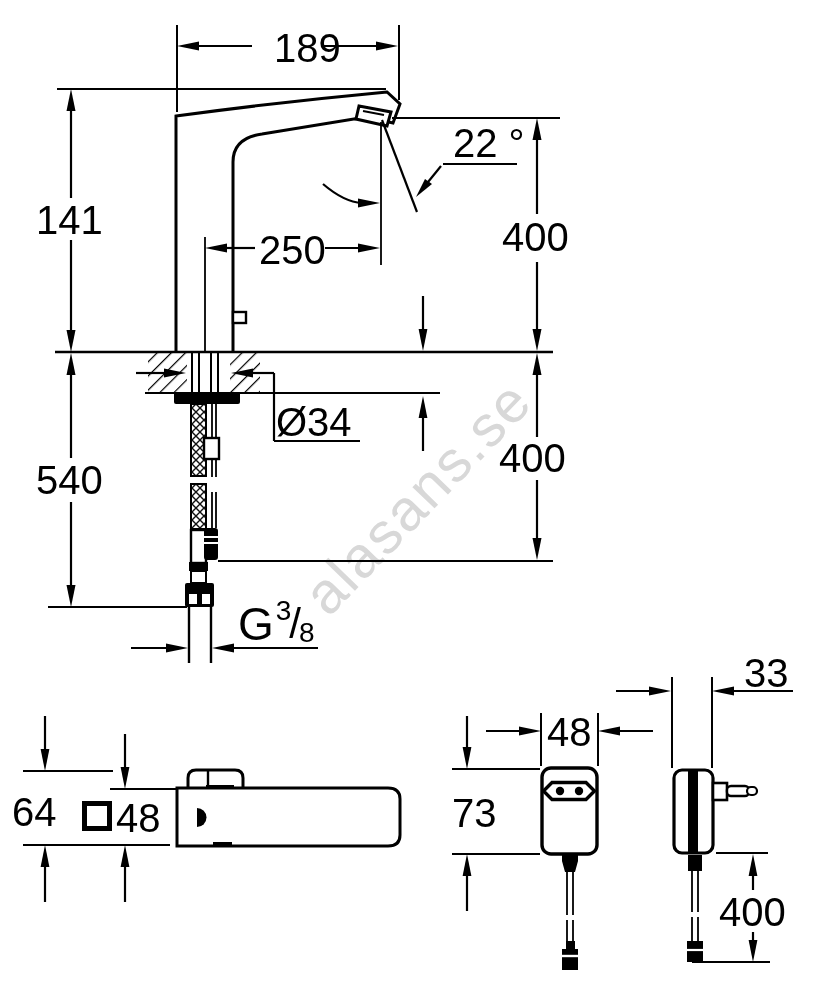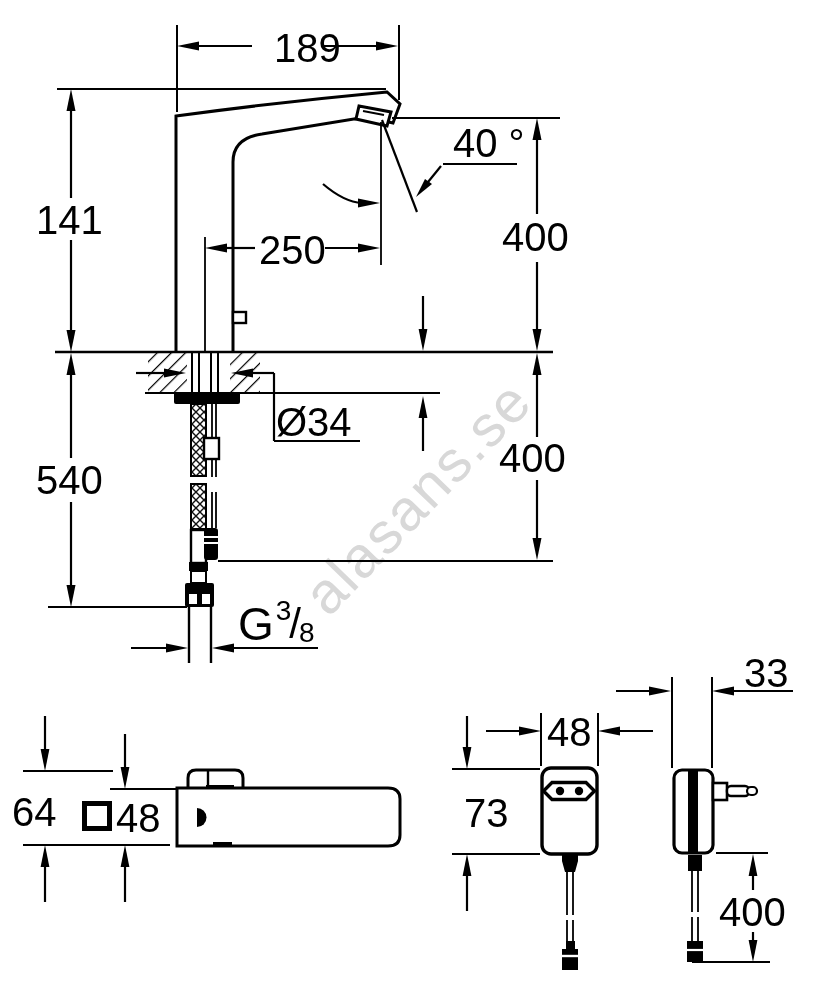--- a/index.html
+++ b/index.html
@@ -216,34 +216,34 @@
       <line x1="753" y1="876" x2="753" y2="890" stroke-width="2.2"></line>
       <line x1="753" y1="932" x2="753" y2="940" stroke-width="2.2"></line>
       <polygon points="753,962 748.6,940 757.4,940" fill="#000" stroke="none"></polygon>
     </g>
   </svg>
 
   <div class="dim" style="left:274px;top:28px">189</div>
   <div class="dim" style="left:36px;top:200px">141</div>
   <div class="dim" style="left:259px;top:230px">250</div>
   <div class="dim" style="left:502px;top:217px">400</div>
-  <div class="dim" style="left:453px;top:123px">40 °</div>
+  <div class="dim" style="left:453px;top:123px">22 °</div>
   <div class="dim" style="left:276px;top:402px">Ø34</div>
   <div class="dim" style="left:36px;top:460px">540</div>
   <div class="dim" style="left:499px;top:438px">400</div>
 
   <div class="dim g38" style="left:238px;top:601px">
     <span class="g">G</span>
     <span class="num">3</span>
     <span class="sl">/</span>
     <span class="den">8</span>
   </div>
 
   <div class="dim" style="left:12px;top:792px">64</div>
   <span class="sqsym" style="left:82px;top:801px"></span>
   <div class="dim" style="left:116px;top:798px">48</div>
 
   <div class="dim" style="left:547px;top:712px">48</div>
-  <div class="dim" style="left:464px;top:793px">73</div>
+  <div class="dim" style="left:452px;top:793px">73</div>
   <div class="dim" style="left:744px;top:653px">33</div>
   <div class="dim" style="left:719px;top:892px">400</div>
 
 </div>
 
 </body></html>

